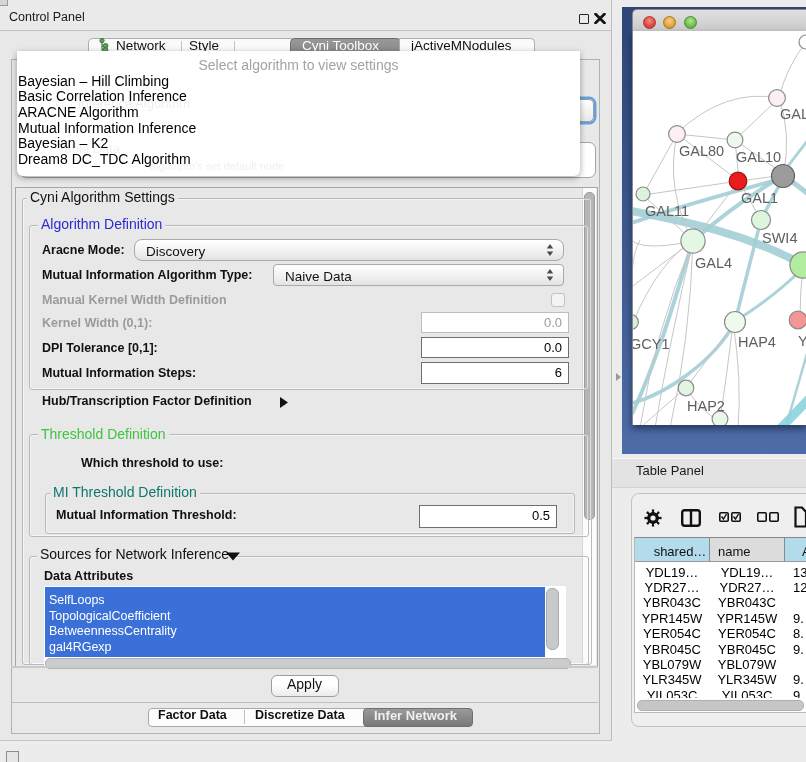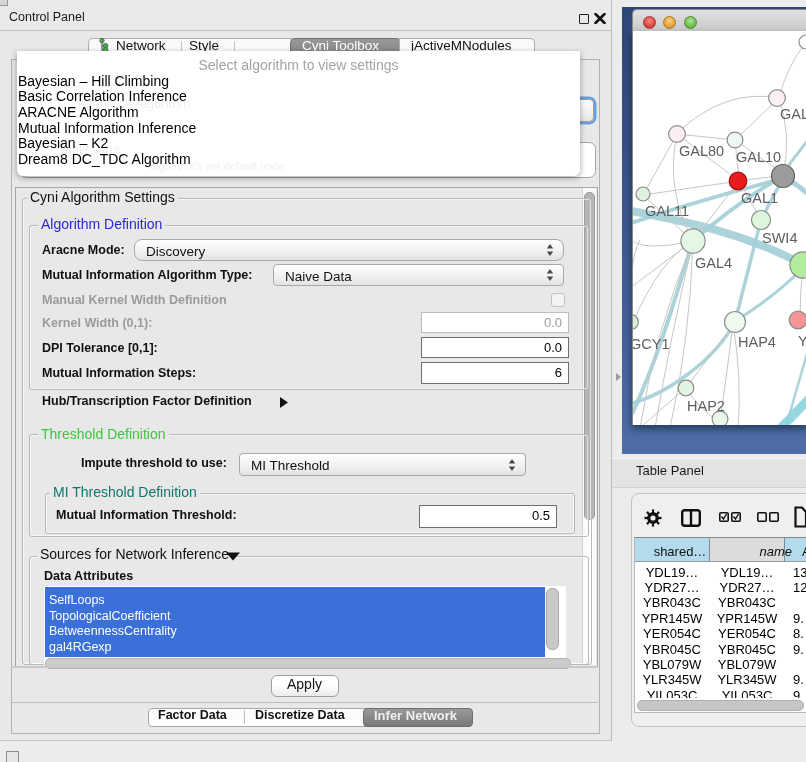--- a/index.html
+++ b/index.html
@@ -97,28 +97,21 @@
     </div>
 
   <div class="abs lbl" style="left:42px;top:394px;">Hub/Transcription Factor Definition</div>
   <svg class="abs" style="left:278px;top:396px;" width="11" height="13" viewBox="0 0 11 13">
     <path d="M2 1 L10 6.5 L2 12 Z" fill="#111"></path>
   </svg>
 
   <div class="abs group" style="left:29px;top:434px;width:558px;height:101px;"></div>
   <div class="abs gtitle" style="left:38px;top:427px;color:#3fc43f;">Threshold Definition</div>
 
-  <div class="abs lbl" style="left:81px;top:456px;">Impute threshold to use:</div>
-  <div class="abs combo" style="left:239px;top:453px;width:285px;height:21px;">
-    <span class="ct">MI Threshold</span>
-    <svg class="abs" style="right:9px;top:4.5px;" width="8" height="12" viewBox="0 0 8 12">
-      <path d="M4 0 L7.2 4.4 L0.8 4.4 Z" fill="#4a4a4a"></path>
-        <path d="M4 12 L7.2 7.6 L0.8 7.6 Z" fill="#4a4a4a"></path>
-    </svg>
-  </div>
+  <div class="abs lbl" style="left:81px;top:456px;">Which threshold to use:</div>
 
   <div class="abs group" style="left:45px;top:493px;width:528px;height:39px;"></div>
   <div class="abs gtitle" style="left:50px;top:485px;color:#0f766e;">MI Threshold Definition</div>
   <div class="abs lbl" style="left:56px;top:508px;">Mutual Information Threshold:</div>
   <div class="abs tfield" style="left:419px;top:505px;width:136px;height:21px;border:1px solid #6f6f6f;">
       <span>0.5</span>
     </div>
 
   <div class="abs group" style="left:29px;top:556px;width:558px;height:107px;"></div>
   <div class="abs gtitle" style="left:37px;top:547px;color:#111;">Sources for Network Inference</div>
@@ -266,21 +259,21 @@
 </svg>
 <svg class="abs" style="left:794px;top:506px;" width="12" height="22" viewBox="0 0 12 22">
   <path d="M1.5 1.5 L8 1.5 L12 6 L12 20.5 L1.5 20.5 Z" fill="none" stroke="#111" stroke-width="2.2"></path>
 </svg>
 
 <div class="abs" style="left:634px;top:537px;width:172px;height:174px;background:#fff;border:1px solid #b9b9b9;border-top:1px solid #888;border-right:none;"></div>
 <div class="abs" style="left:635px;top:538px;width:74px;height:23px;border-bottom:1px solid #9a9a9a;background:#b3dbeb;border-right:1px solid #828c91;"></div>
 <div class="abs" style="left:710px;top:538px;width:74px;height:23px;border-bottom:1px solid #9a9a9a;background:#dcdcdc;border-right:1px solid #828c91;"></div>
 <div class="abs" style="left:785px;top:538px;width:21px;height:23px;border-bottom:1px solid #9a9a9a;background:#b3dbeb;"></div>
 <div class="abs" style="left:643px;top:544px;width:74px;text-align:center;font-size:13px;color:#111;line-height:15px;">shared…</div>
-<div class="abs" style="left:718px;top:544px;width:74px;text-align:right;font-size:13px;color:#111;line-height:15px;font-style:italic;">name</div>
+<div class="abs" style="left:718px;top:544px;width:74px;text-align:left;font-size:13px;color:#111;line-height:15px;">name</div>
 <div class="abs" style="left:802px;top:544px;font-size:13px;color:#111;line-height:15px;">A</div>
 <div class="abs" style="left:635px;top:564.5px;width:74px;text-align:center;font-size:13px;color:#000;line-height:15.4px;">YDL19…<br>YDR27…<br>YBR043C<br>YPR145W<br>YER054C<br>YBR045C<br>YBL079W<br>YLR345W<br>YIL053C</div>
 <div class="abs" style="left:710px;top:564.5px;width:74px;text-align:center;font-size:13px;color:#000;line-height:15.4px;">YDL19…<br>YDR27…<br>YBR043C<br>YPR145W<br>YER054C<br>YBR045C<br>YBL079W<br>YLR345W<br>YIL053C</div>
 <div class="abs" style="left:793px;top:564.5px;font-size:13px;color:#000;line-height:15.4px;">13<br>12<br>&nbsp;<br>9.<br>8.<br>9.<br>&nbsp;<br>9.<br>9.</div>
 
 <div class="abs" style="left:635px;top:698px;width:171px;height:13px;background:#fdfdfd;"></div>
 <div class="abs" style="left:637px;top:700px;width:165px;height:9px;background:#c6c6c6;border:1px solid #b0b0b0;border-radius:5px;"></div>
 
 <svg class="abs" style="left:615px;top:373px;" width="7" height="8" viewBox="0 0 7 8">
     <path d="M1 0 L6 4 L1 8 Z" fill="#9a9a9a"></path>

